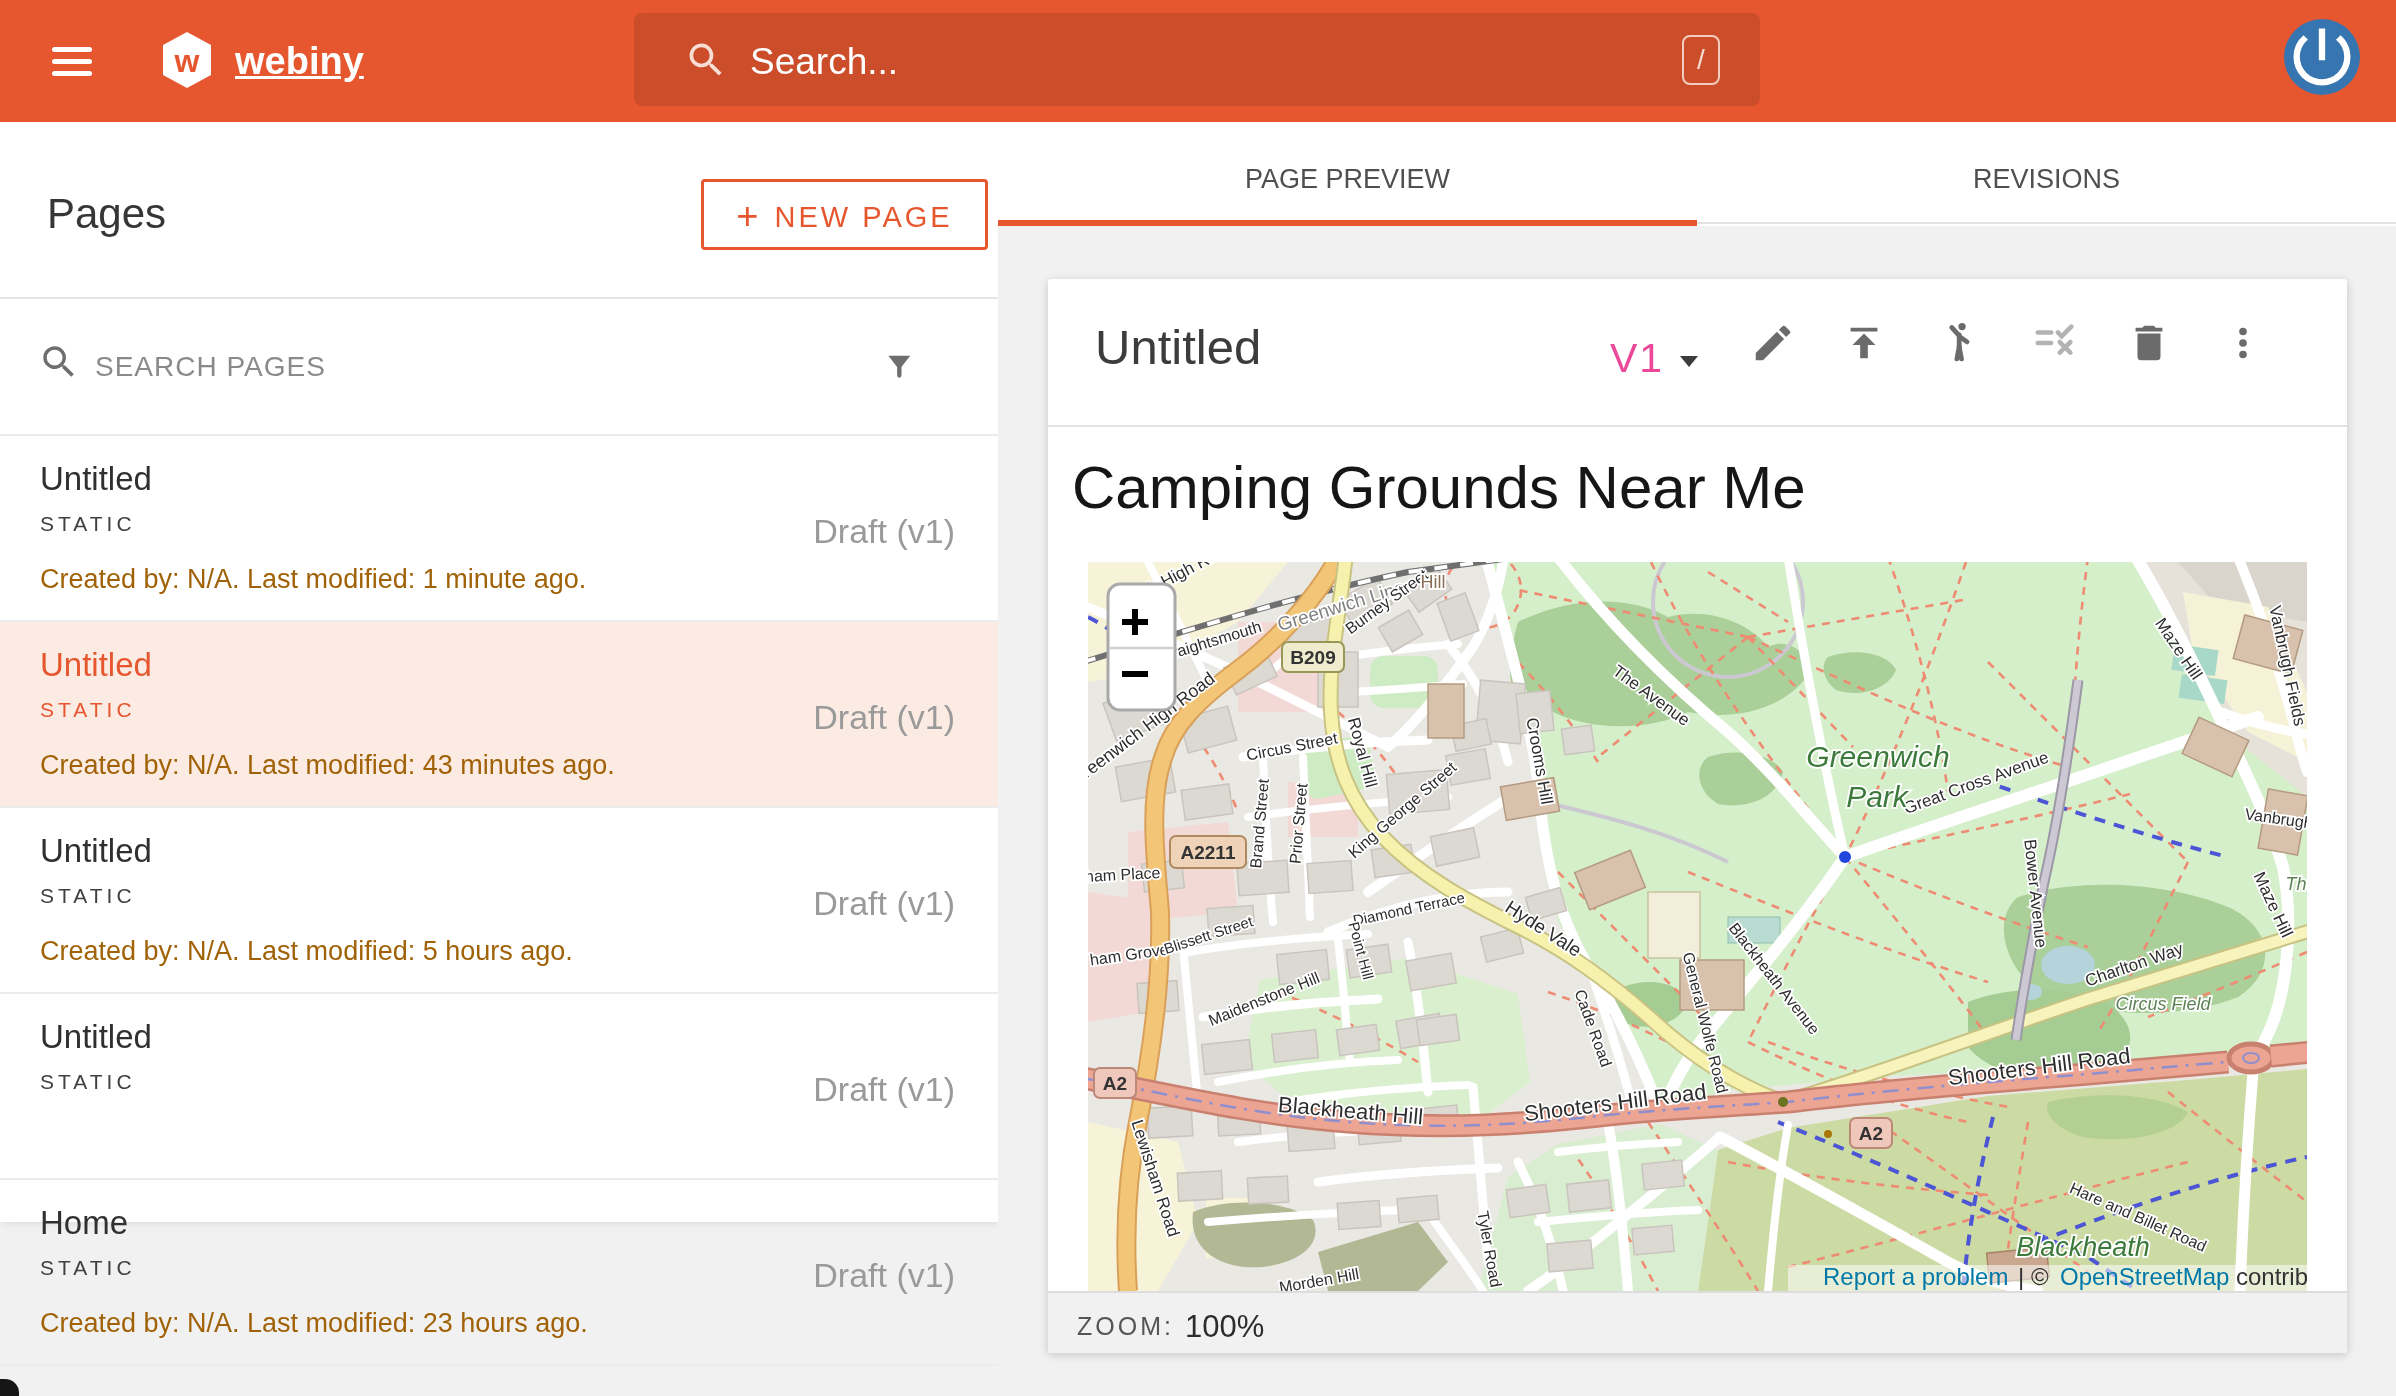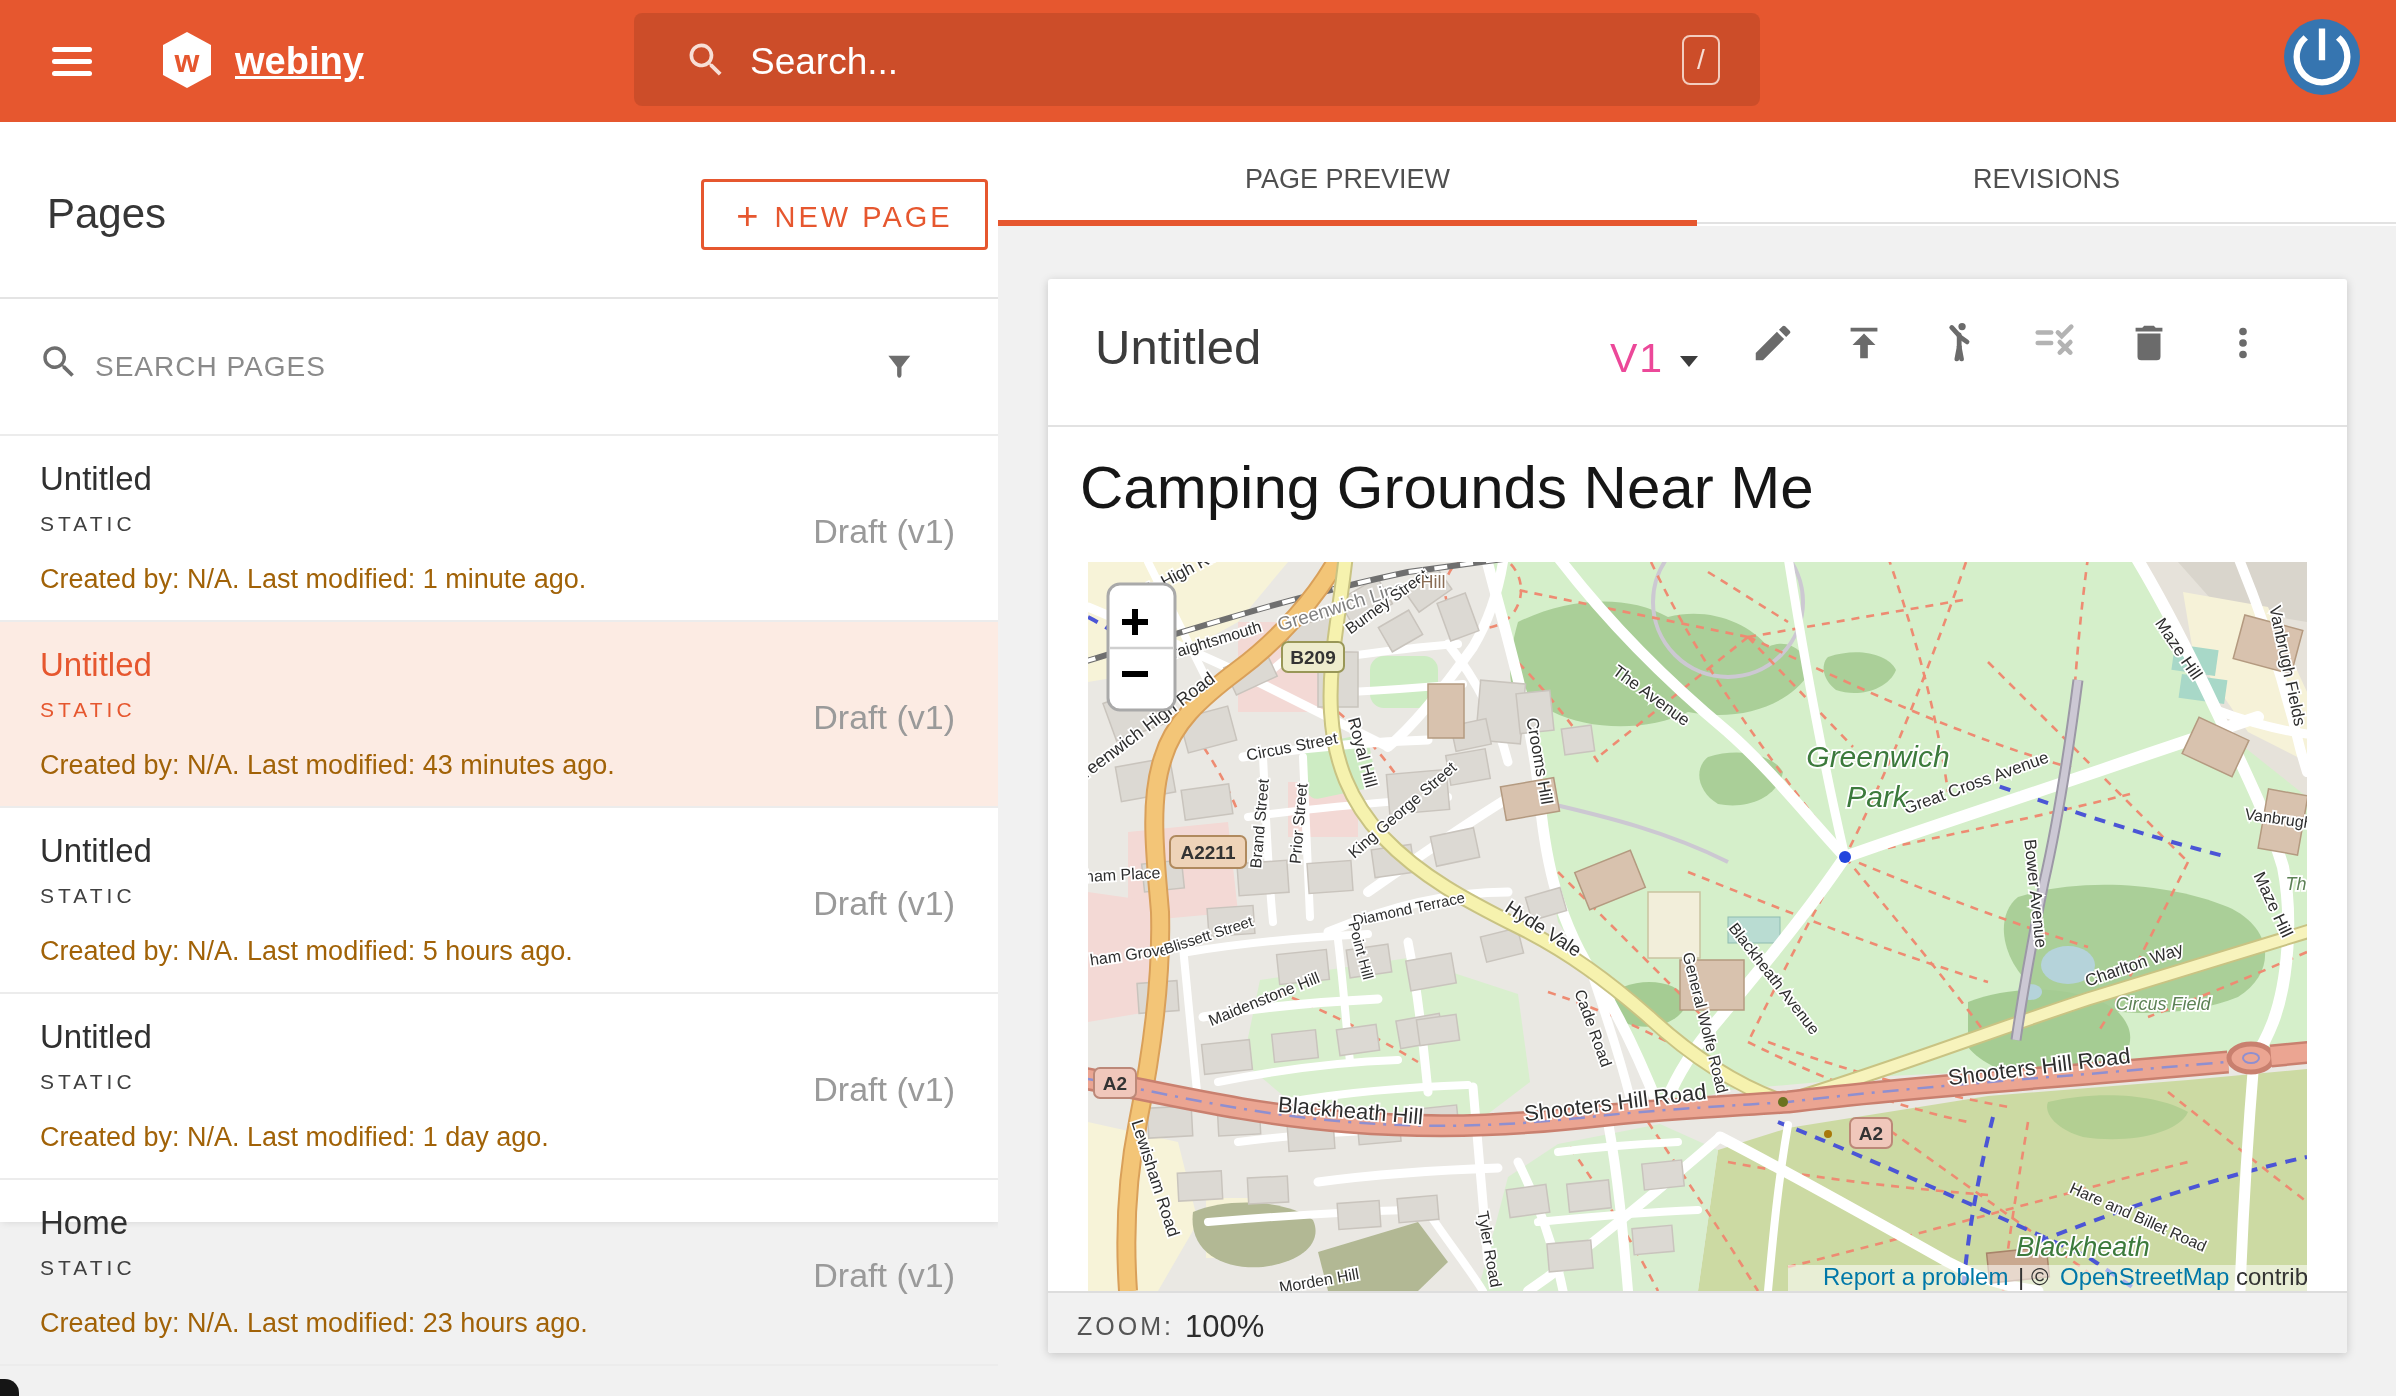--- a/index.html
+++ b/index.html
@@ -40,21 +40,21 @@
 .tab2 { left:699px; }
 .tabline { position:absolute; left:0; top:98px; width:699px; height:6px; background:#e6572f; }
 .tabline2 { position:absolute; left:699px; top:100px; width:699px; height:2px; background:#e2e2e2; }
 
 .card { position:absolute; left:50px; top:157px; width:1299px; height:1074px; background:#fff; border-radius:3px; box-shadow:0 2px 10px rgba(0,0,0,0.18); }
 .card-head { position:absolute; left:0; top:0; width:100%; height:148px; border-bottom:2px solid #e2e2e2; }
 .card-title { position:absolute; left:47px; top:40px; font-size:49px; color:#3c3c3c; }
 .vsel { position:absolute; left:562px; top:56px; font-size:41px; color:#ec4899; letter-spacing:2px; }
 .vsel .tri { display:inline-block; width:0; height:0; border-left:9px solid transparent; border-right:9px solid transparent; border-top:11px solid #3c3c3c; margin-left:16px; position:relative; top:-5px; }
 .hicon { position:absolute; top:41px; width:46px; height:46px; }
-.heading { position:absolute; left:32px; top:174px; font-size:60px; font-weight:500; color:#161616; letter-spacing:0px; }
+.heading { position:absolute; left:24px; top:174px; font-size:60px; font-weight:500; color:#161616; letter-spacing:0px; }
 .mapwrap { position:absolute; left:40px; top:283px; width:1219px; height:729px; overflow:hidden; background:#e9f5e0; }
 .card-foot { position:absolute; left:0; top:1012px; width:100%; height:62px; background:#f1f1f1; border-top:2px solid #ddd; border-radius:0 0 3px 3px;padding-left:48px; }
 .zoomlab { position:absolute; left:29px; top:19px; font-size:25px; color:#555; letter-spacing:3px; }
 .zoomval { position:absolute; left:137px; top:16px; font-size:31px; color:#2c2c2c; }
 </style>
 </head>
 <body>
 
 <div class="leftpanel">
   <div class="lp-head">
@@ -86,21 +86,20 @@
     <div class="item">
       <div class="t">Untitled</div>
         <div class="st">STATIC</div>
       <div class="draft">Draft (v1)</div>
       <div class="meta">Created by: N/A. Last modified: 5 hours ago.</div>
     </div>
     <div class="item">
       <div class="t">Untitled</div>
         <div class="st">STATIC</div>
       <div class="draft">Draft (v1)</div>
-      <div class="meta">Created by: N/A. Last modified: 1 day ago.</div>
     </div>
     <div class="item">
       <div class="t">Home</div>
         <div class="st">STATIC</div>
       <div class="draft">Draft (v1)</div>
       <div class="meta">Created by: N/A. Last modified: 23 hours ago.</div>
     </div>
   </div>
 </div>
 <div class="corner-black"></div>

